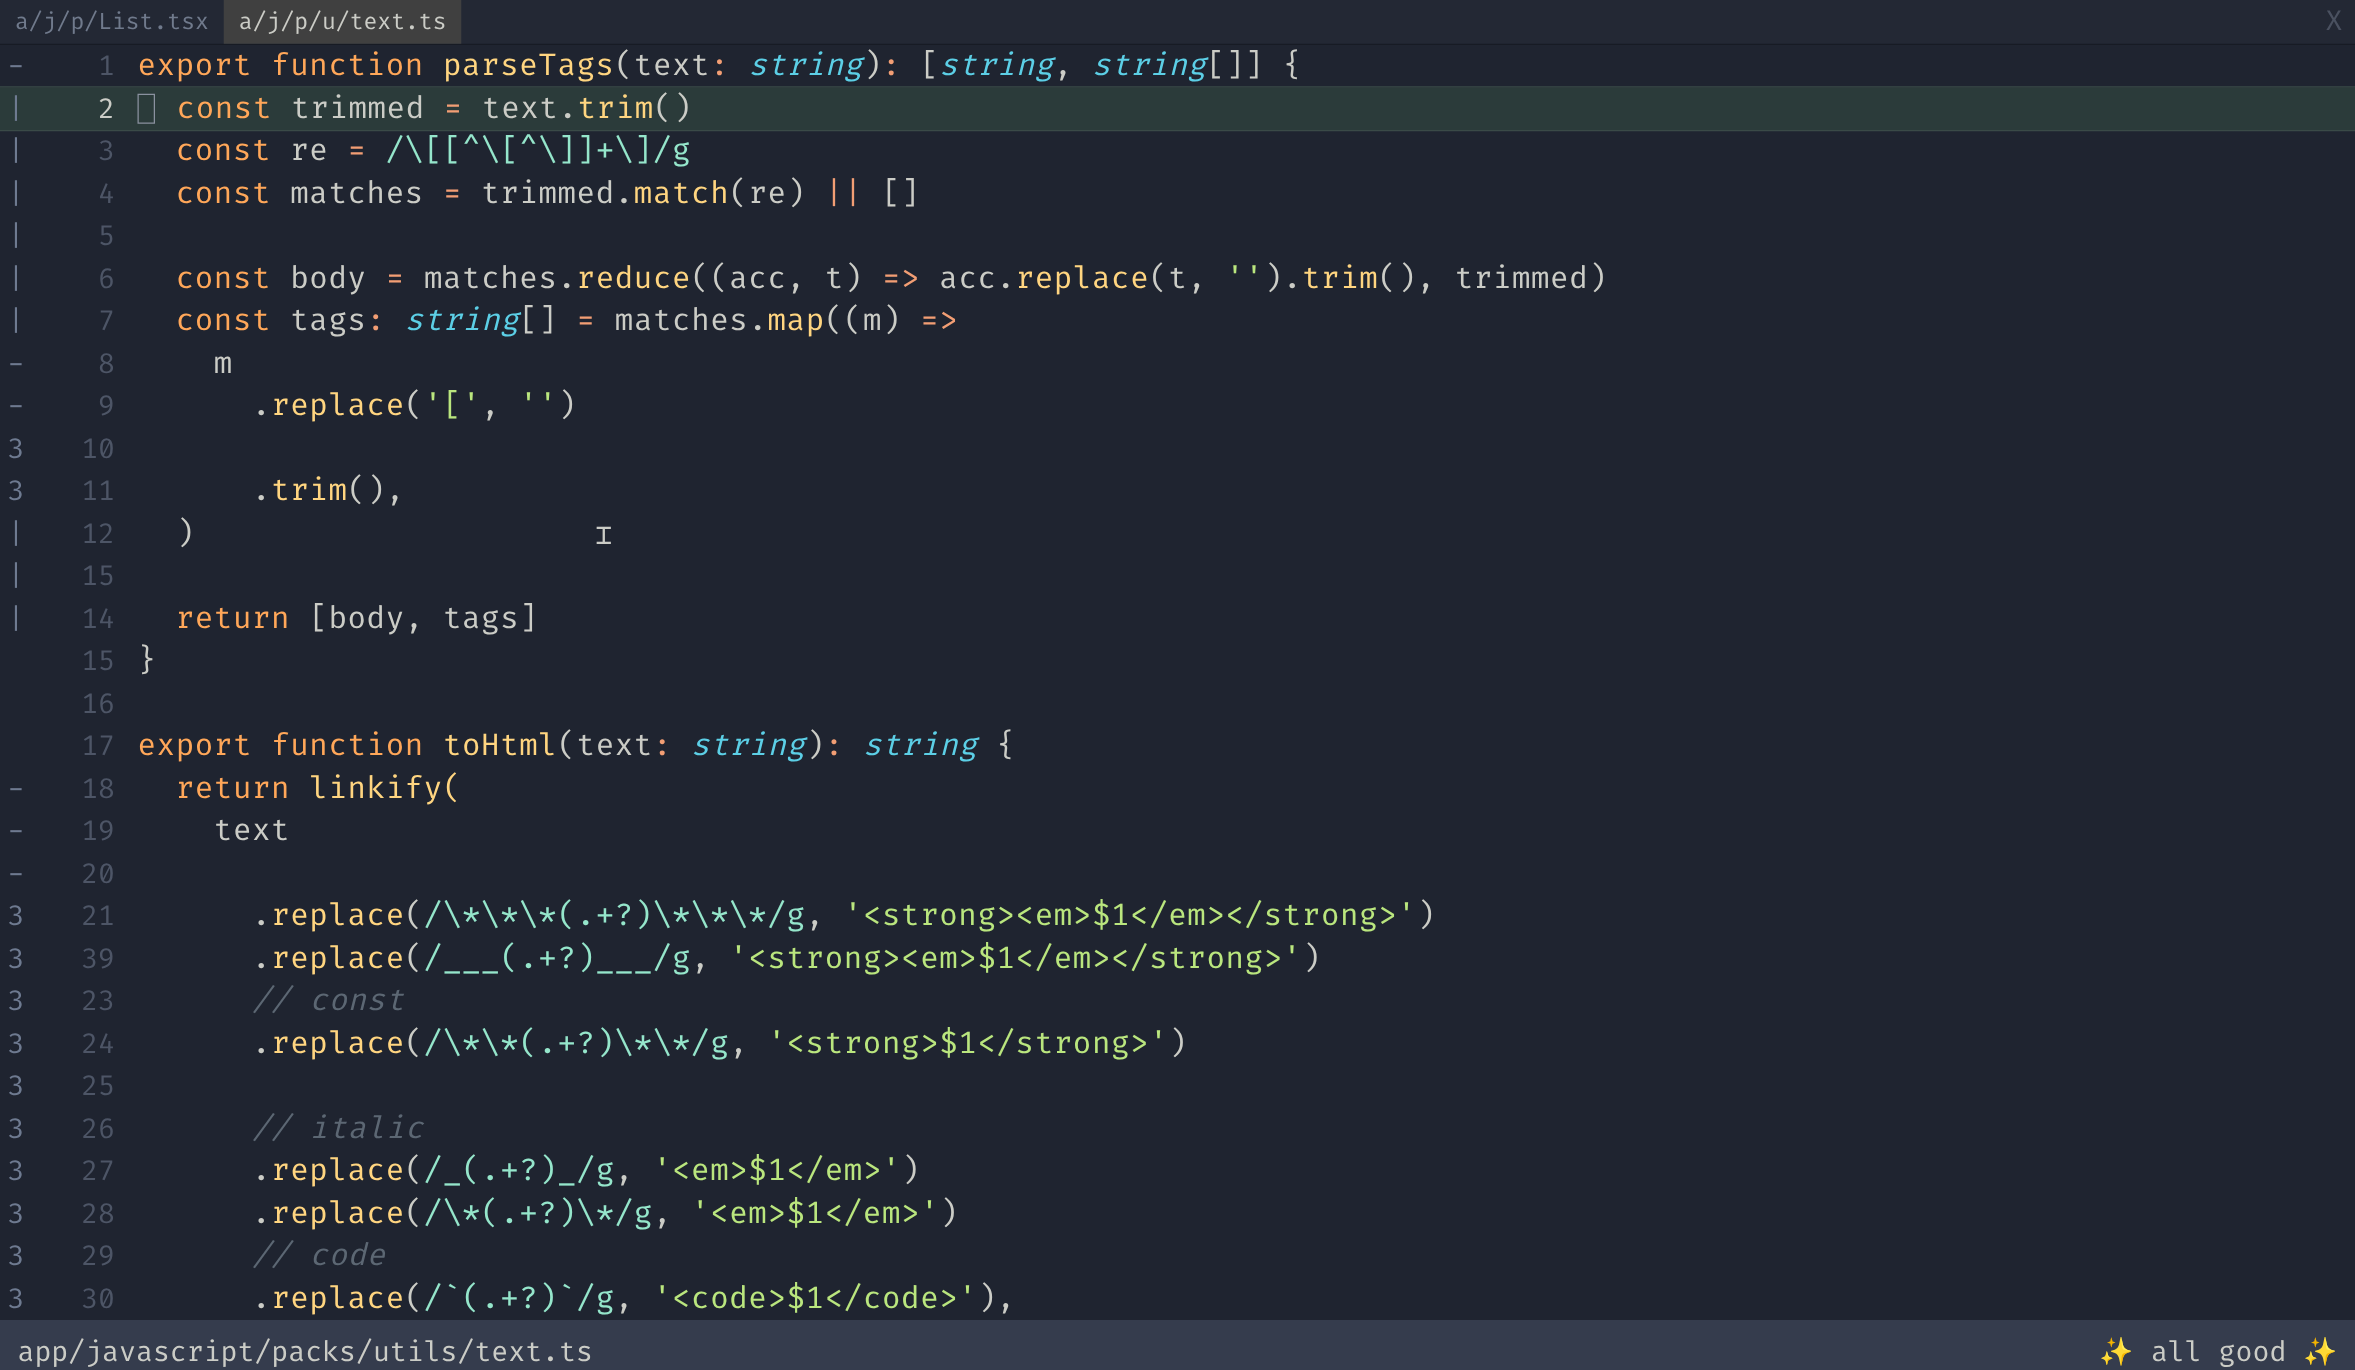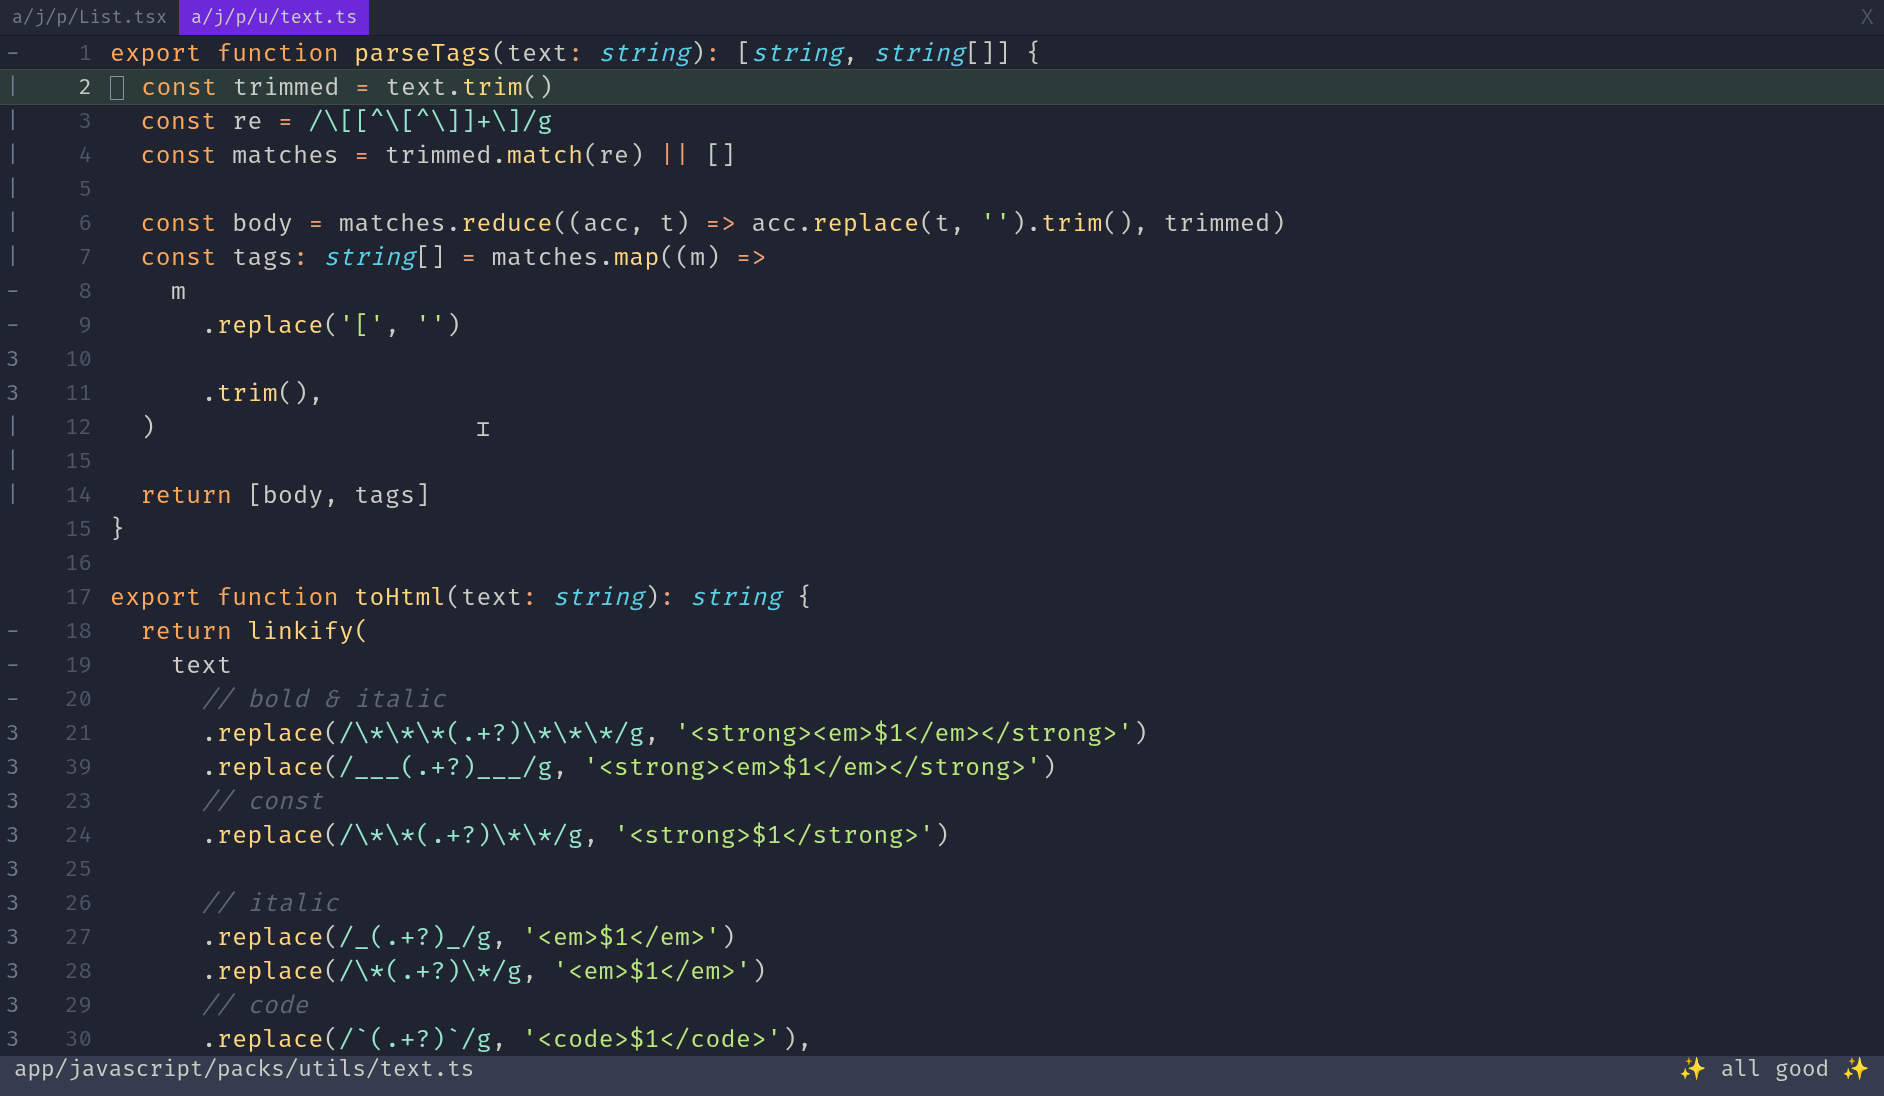--- a/index.html
+++ b/index.html
@@ -23,21 +23,21 @@
   .tab {
     padding: 2px 12px 2px 12px;
     font-size: 18px;
     color: #707a8c;
     cursor: pointer;
     height: 100%;
     display: flex;
     align-items: center;
   }
   .tab.active {
-    background: #6d28d9;
+    background: #404040;
     color: #cbccc6;
   }
   .close-tab {
     position: absolute;
     right: 10px;
     color: #4a5160;
     font-size: 22px;
     cursor: pointer;
   }
   .editor {
@@ -102,21 +102,21 @@
     top: 1px;
   }
   .statusbar {
     position: absolute;
     bottom: 0;
     left: 0;
     right: 0;
     height: 40px;
     background: #353c4d;
     display: flex;
-    align-items: flex-start;
+    align-items: flex-end;
     justify-content: space-between;
     padding: 0 14px;
     font-size: 22px;
     color: #cbccc6;
   }
   .status-right .sparkle { color: #f0c674; }
 </style>
 </head>
 <body>
 
@@ -237,21 +237,20 @@
 
   <div class="line">
     <span class="sign">-</span>
     <span class="lnum">19</span>
     <span class="code">    <span class="ident">text</span></span>
   </div>
 
   <div class="line">
     <span class="sign">-</span>
     <span class="lnum">20</span>
-    <span class="code">      <span class="cmt">// bold &amp; italic</span></span>
   </div>
 
   <div class="line">
     <span class="sign">3</span>
     <span class="lnum">21</span>
     <span class="code">      <span class="punc">.</span><span class="fn">replace</span><span class="punc">(</span><span class="rgx">/\*\*\*(.+?)\*\*\*/g</span><span class="punc">,</span> <span class="str">'&lt;strong&gt;&lt;em&gt;$1&lt;/em&gt;&lt;/strong&gt;'</span><span class="punc">)</span></span>
   </div>
 
   <div class="line">
     <span class="sign">3</span>

